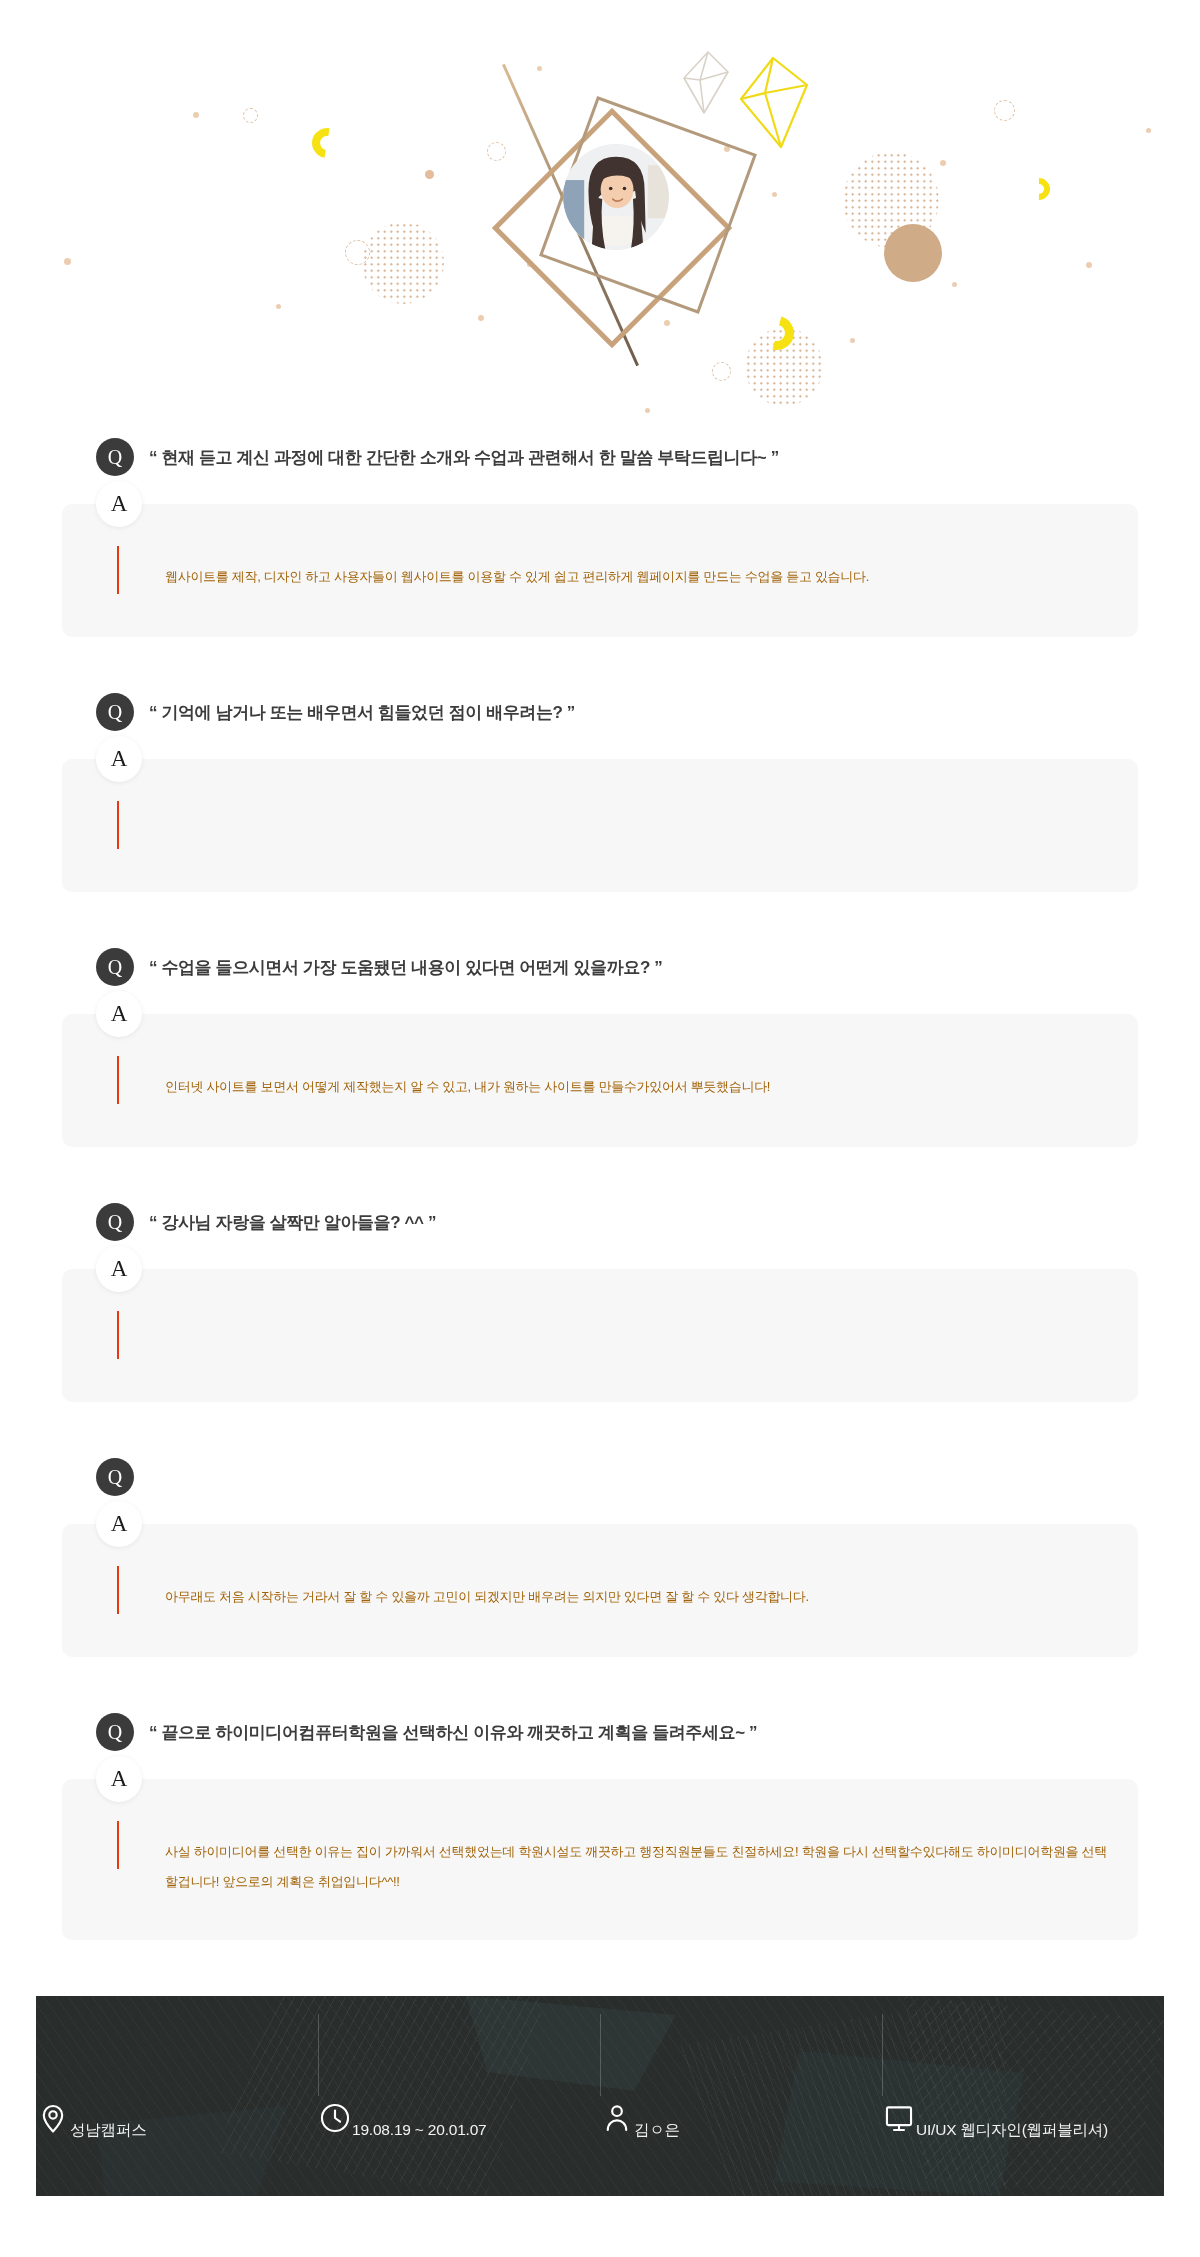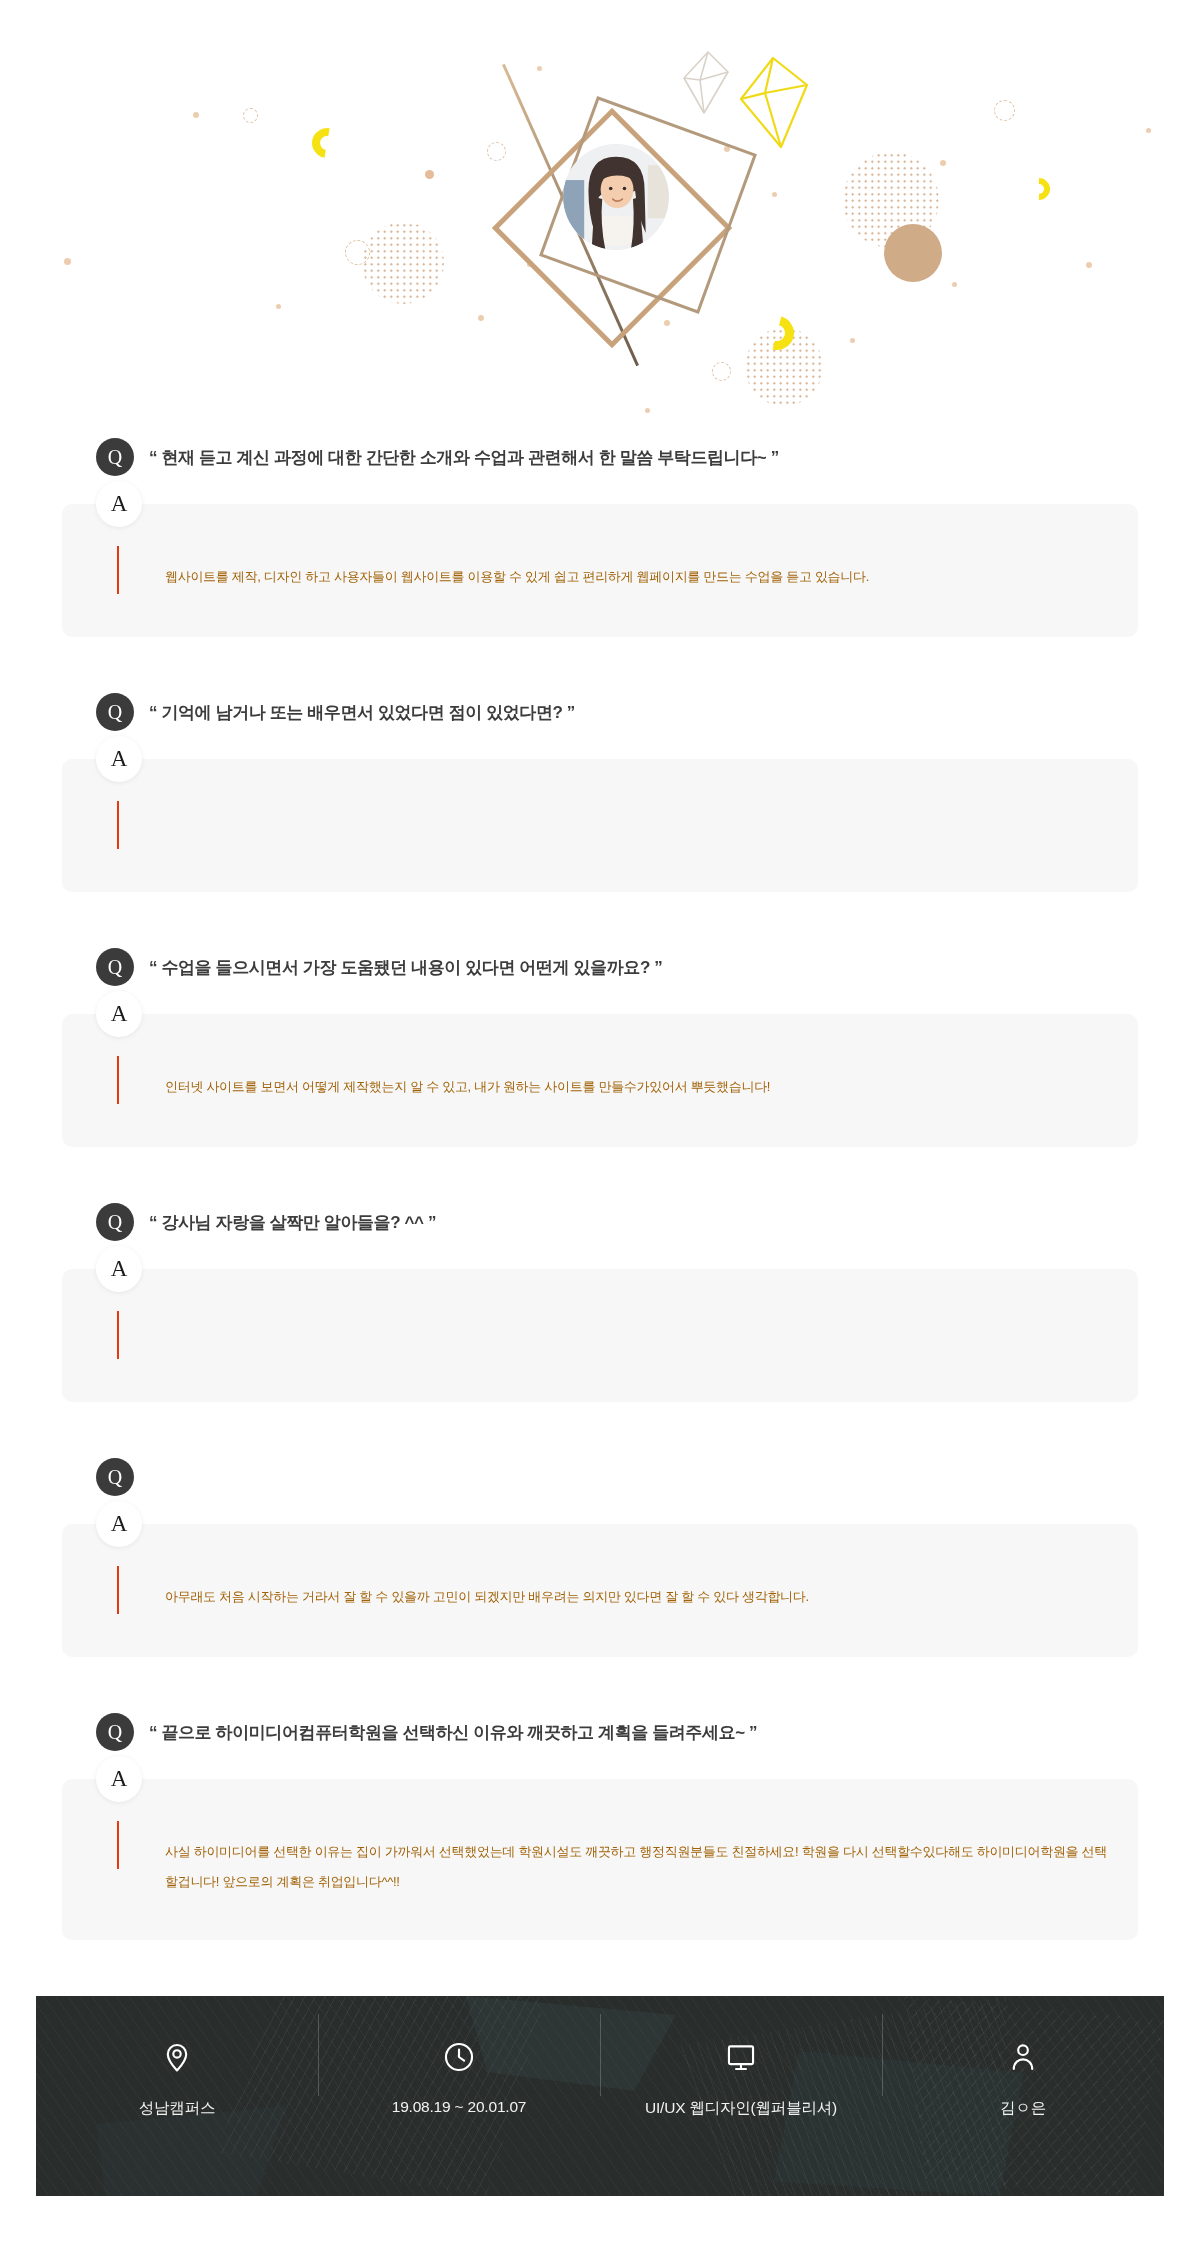--- a/index.html
+++ b/index.html
@@ -126,21 +126,21 @@
     background: repeating-linear-gradient(-48deg, rgba(255,255,255,0.05) 0 1px, transparent 1px 9px);
     clip-path: polygon(0 0, 100% 12%, 88% 100%, 8% 92%); }
   .tp1 { left: 430px; top: 0; width: 210px; height: 95px; background: rgba(72,112,103,0.12);
     clip-path: polygon(0 0, 100% 20%, 80% 100%, 10% 80%); }
   .tp2 { right: 140px; top: 55px; width: 250px; height: 145px; background: rgba(62,102,94,0.10);
     clip-path: polygon(10% 0, 100% 15%, 90% 100%, 0 90%); }
   .tp3 { left: 60px; top: 110px; width: 190px; height: 90px; background: rgba(55,92,86,0.09);
     clip-path: polygon(0 20%, 100% 0, 85% 100%, 5% 100%); }
 
   .footer-cols { position: relative; display: flex; height: 100%; z-index: 2; }
-  .footer-col { flex: 1; display: flex; flex-direction: column; align-items: center; padding-top: 44px; }
+  .footer-col { flex: 1; display: flex; flex-direction: row; align-items: center; padding-top: 44px; }
   .footer-col .ficon { width: 34px; height: 34px; }
   .footer-col .flabel {
     margin-top: 24px; color: #f2f2f2; font-size: 15.5px; letter-spacing: -0.2px; font-weight: 500;
   }
   .fdivider { position: absolute; top: 18px; width: 1px; height: 82px; background: rgba(255,255,255,0.20); z-index: 2; }
   .fd1 { left: 25%; } .fd2 { left: 50%; } .fd3 { left: 75%; }
 </style>
 </head>
 <body>
 
@@ -237,21 +237,21 @@
         <p class="a-text">웹사이트를 제작, 디자인 하고 사용자들이 웹사이트를 이용할 수 있게 쉽고 편리하게 웹페이지를 만드는 수업을 듣고 있습니다.</p>
       </div>
     </div>
   </section>
 
   <section class="qa-item">
     <div class="q-row">
       <div class="q-badge">
           <span>Q</span>
         </div>
-      <p class="q-text">“ 기억에 남거나 또는 배우면서 있었다면 점이 있었다면? ”</p>
+      <p class="q-text">“ 기억에 남거나 또는 배우면서 힘들었던 점이 배우려는? ”</p>
     </div>
     <div class="a-card">
       <div class="a-badge">
           <span>A</span>
         </div>
       <div class="a-body">
         <span class="tick"></span>
       </div>
     </div>
   </section>
@@ -350,26 +350,26 @@
     </div>
     <div class="footer-col">
       <svg class="ficon" viewBox="0 0 24 24" fill="none" stroke="#ffffff" stroke-width="1.5" stroke-linecap="round" stroke-linejoin="round">
         <circle cx="12" cy="12" r="9.2"></circle>
         <path d="M12 6.8 V12 L15.6 14.6"></path>
       </svg>
       <div class="flabel">19.08.19 ~ 20.01.07</div>
     </div>
     <div class="footer-col">
       <svg class="ficon" viewBox="0 0 24 24" fill="none" stroke="#ffffff" stroke-width="1.5" stroke-linecap="round" stroke-linejoin="round">
+        <circle cx="12" cy="7.2" r="3.4"></circle>
+        <path d="M5.5 20.5 c0-4.2 3-6.8 6.5-6.8 s6.5 2.6 6.5 6.8"></path>
+      </svg>
+      <div class="flabel">김ㅇ은</div>
+    </div>
+    <div class="footer-col">
+      <svg class="ficon" viewBox="0 0 24 24" fill="none" stroke="#ffffff" stroke-width="1.5" stroke-linecap="round" stroke-linejoin="round">
         <rect x="3.5" y="4.5" width="17" height="12.5" rx="1"></rect>
         <path d="M12 17 v3 M8.5 20.5 h7"></path>
       </svg>
       <div class="flabel">UI/UX 웹디자인(웹퍼블리셔)</div>
     </div>
-    <div class="footer-col">
-      <svg class="ficon" viewBox="0 0 24 24" fill="none" stroke="#ffffff" stroke-width="1.5" stroke-linecap="round" stroke-linejoin="round">
-        <circle cx="12" cy="7.2" r="3.4"></circle>
-        <path d="M5.5 20.5 c0-4.2 3-6.8 6.5-6.8 s6.5 2.6 6.5 6.8"></path>
-      </svg>
-      <div class="flabel">김ㅇ은</div>
-    </div>
   </div>
 </div>
 
 </body></html>

